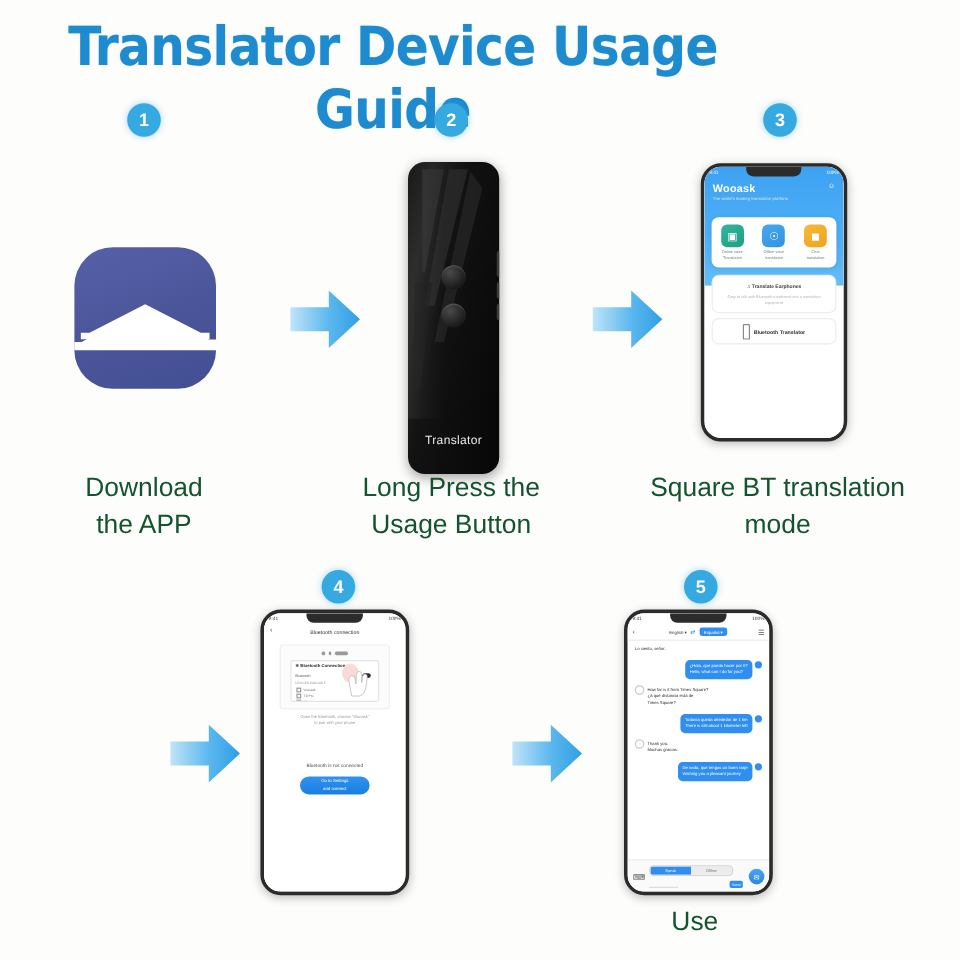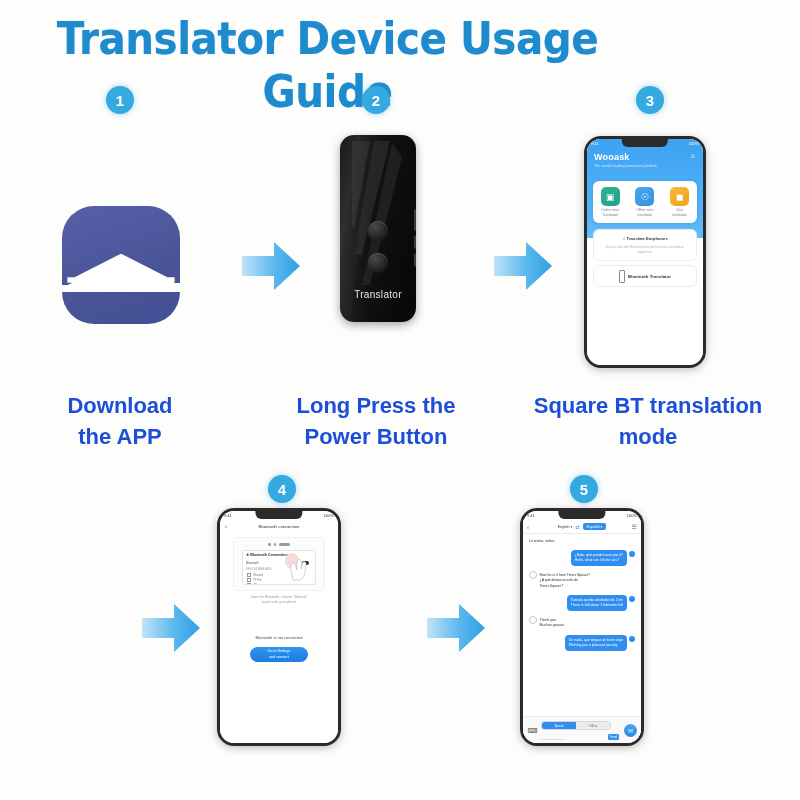--- a/index.html
+++ b/index.html
@@ -29,46 +29,45 @@
     background:#36a9e1;
     box-shadow:0 0 6px rgba(54,169,225,.45);
     color:#ffffff;font-size:15px;font-weight:bold;
     display:flex;align-items:center;justify-content:center;
     font-family:"Liberation Sans",sans-serif;
   }
 
   
   .caption{
     position:absolute;text-align:center;
-    color:#1d4ed8;
+    color:#14532d;
     font-size:22px;line-height:31px;
     font-family:"Liberation Sans",sans-serif;
     white-space:pre-line;
-    font-weight:bold;
   }
 
   
   .arrow{position:absolute;}
   .arrow svg{display:block;}
 
   
   .appicon{
     position:absolute;
     width:118px;height:118px;border-radius:32px;
     background:linear-gradient(160deg,#5560a8 0%,#4a5599 55%,#434f94 100%);
     overflow:hidden;
   }
   .appicon .mtn{
     position:absolute;left:-4px;top:46px;width:126px;height:40px;
   }
 
   
   .device{
     position:absolute;
-    width:76px;height:187px;border-radius:14px;
+    width:76px;height:260px;border-radius:14px;
     background:linear-gradient(100deg,#0a0a0a 0%,#232323 18%,#121212 40%,#0c0c0c 70%,#070707 100%);
     box-shadow:0 3px 10px rgba(0,0,0,.35);
     overflow:hidden;
   }
   .dev-gloss{position:absolute;inset:0;}
   .dev-btn{
     position:absolute;left:50%;transform:translateX(-50%);
     width:20px;height:20px;border-radius:50%;
     background:radial-gradient(circle at 35% 30%,#4a4a4a,#1b1b1b 70%);
     box-shadow:inset 0 1px 1px rgba(255,255,255,.18);
@@ -398,21 +397,21 @@
           <span class="bar"></span>
           <span>Bluetooth Translator</span>
         </div>
       </div>
     </div>
   </div>
 
   <div class="caption" style="left:20px;top:390px;width:200px;">Download
 the APP</div>
   <div class="caption" style="left:268px;top:390px;width:216px;">Long Press the
-Power Button</div>
+Usage Button</div>
   <div class="caption" style="left:518px;top:390px;width:260px;">Square BT translation
 mode</div>
 
   <div class="arrow" style="left:140px;top:600px;">
     <svg width="62" height="56" viewBox="0 0 62 56">
       <defs>
           <linearGradient id="ag3" x1="0" y1="0" x2="1" y2="0">
         <stop offset="0%" stop-color="#bfe4f8"></stop>
             <stop offset="55%" stop-color="#5cb8ee"></stop>
             <stop offset="100%" stop-color="#2f9fe4"></stop>
@@ -550,14 +549,15 @@
           <span class="on">Speak</span>
           <span>Offline</span>
         </div>
         <div class="c-inp"></div>
         <div class="c-send">Send</div>
         <div class="c-mic">✉</div>
       </div>
     </div>
   </div>
 
+  <div class="caption" style="left:499px;top:752px;width:160px;">Use</div>
 
 </div>
 
 </body></html>

